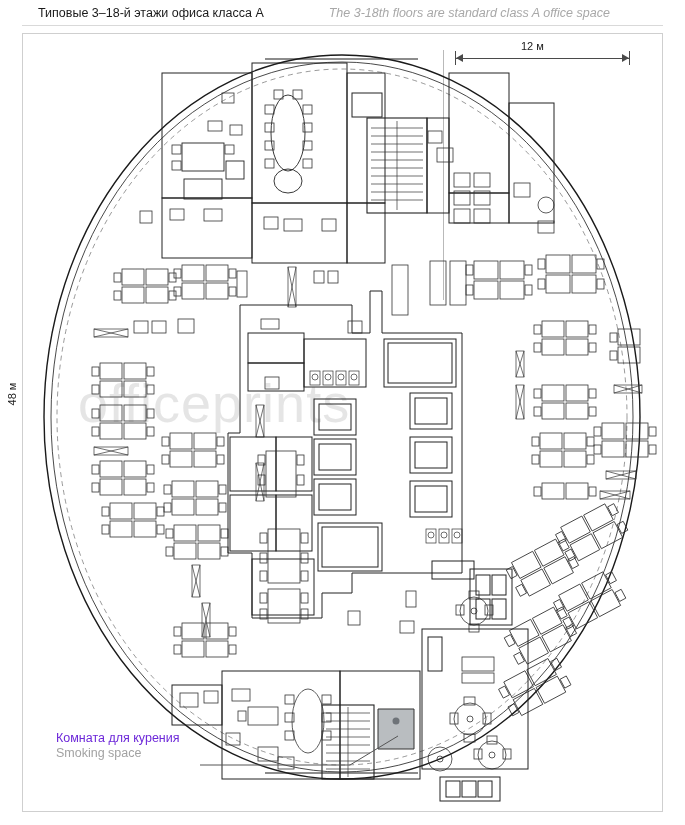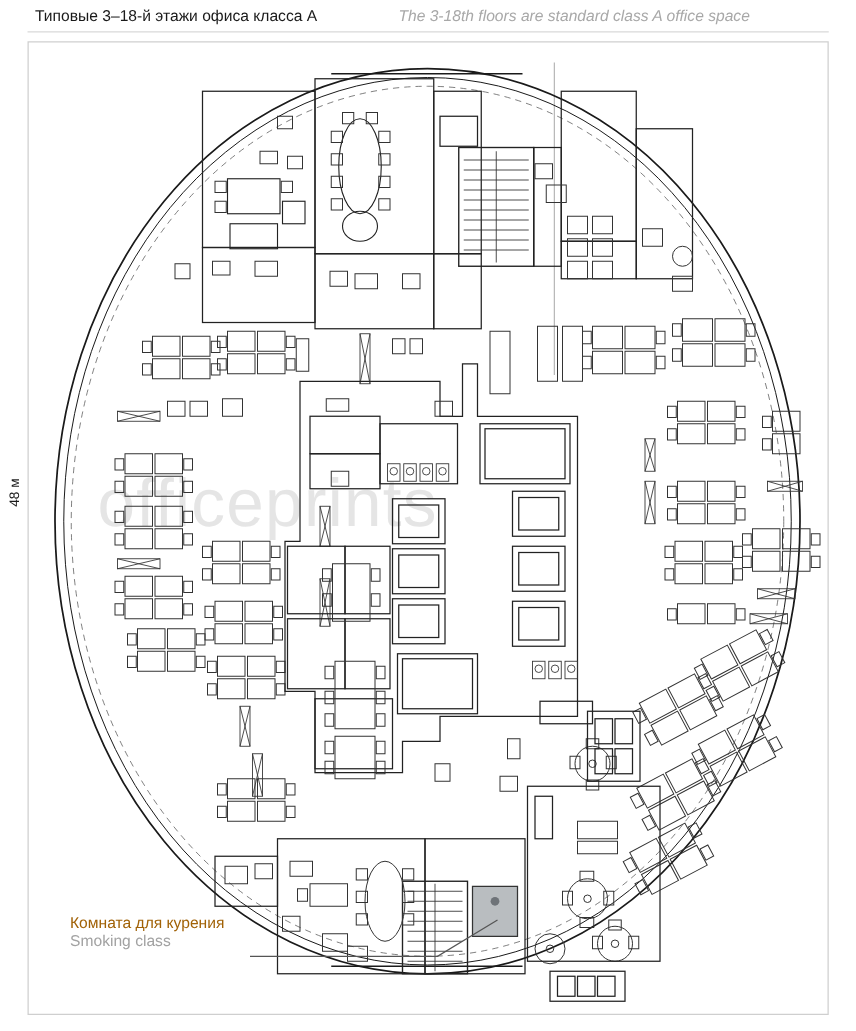--- a/index.html
+++ b/index.html
@@ -23,21 +23,21 @@
 
   
   .header {
     position: absolute;
     left: 0; top: 0;
     width: 685px;
     height: 26px;
     display: flex;
     align-items: center;
     box-sizing: border-box;
-    padding-left: 28px;
+    padding-left: 38px;
   }
   .header-ru {
     font-size: 12.5px;
     color: #1a1a1a;
     font-weight: 500;
     white-space: nowrap;
   }
   .header-en {
     font-size: 12.5px;
     color: #a8a8a8;
@@ -161,21 +161,21 @@
 
   
   .callout {
     position: absolute;
     left: 56px;
     top: 731px;
     width: 210px;
   }
   .callout .ru {
     font-size: 12.5px;
-    color: #a16207;
+    color: #6d28d9;
     line-height: 15px;
     white-space: nowrap;
   }
   .callout .en {
     font-size: 12.5px;
     color: #a2a2a2;
     line-height: 15px;
     white-space: nowrap;
   }
   .leader {
@@ -193,20 +193,28 @@
   <div class="header">
     <span class="header-ru">Типовые 3–18-й этажи офиса класса А</span>
     <span class="header-en">The 3-18th floors are standard class A office space</span>
   </div>
   <div class="header-rule"></div>
 
   <div class="frame"></div>
 
   <div class="vline-guide"></div>
 
+  <div class="dim-top">
+    <span class="label">12 м</span>
+    <div class="bar"></div>
+    <div class="tick-l"></div>
+    <div class="tick-r"></div>
+    <div class="arrow-l"></div>
+    <div class="arrow-r"></div>
+  </div>
 
   <div class="dim-left">
     <span class="label">48 м</span>
   </div>
 
   <div class="watermark">officeprints</div>
 
   <svg class="plan" viewBox="0 0 641 779">
     <g fill="none" stroke="#2a2a2a" stroke-width="1">
 
@@ -721,16 +729,16 @@
     </g>
 
   </svg>
 
   <svg class="leader">
     <polyline points="200,765 350,765 398,736" fill="none" stroke="#555" stroke-width="1"></polyline>
   </svg>
 
   <div class="callout">
     <div class="ru">Комната для курения</div>
-    <div class="en">Smoking class</div>
+    <div class="en">Smoking space</div>
   </div>
 
 </div>
 
 </body></html>

